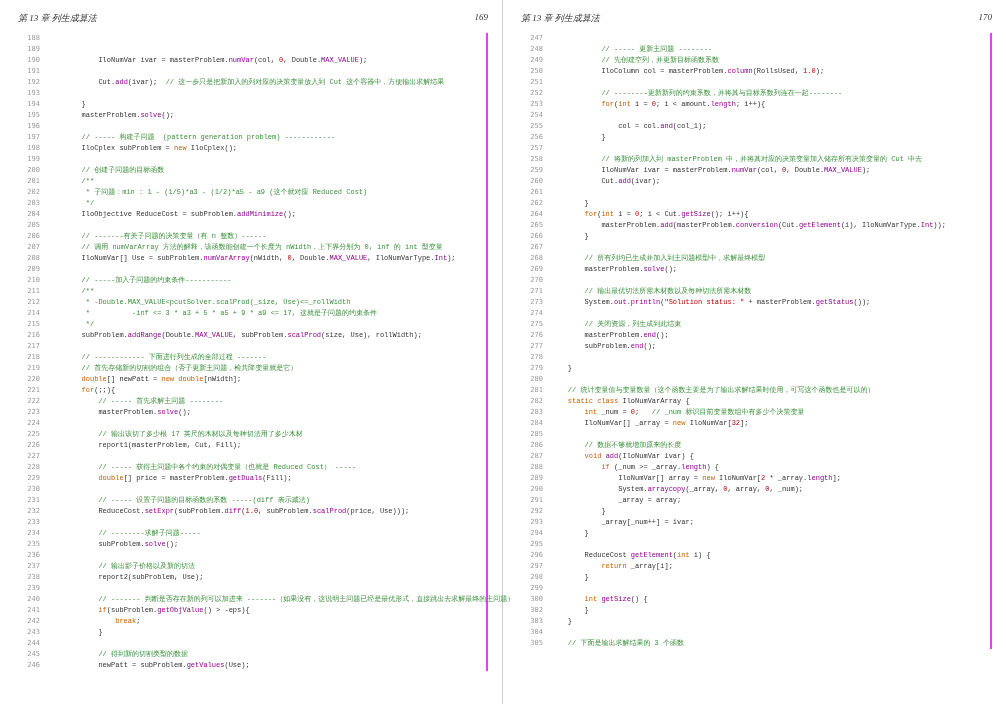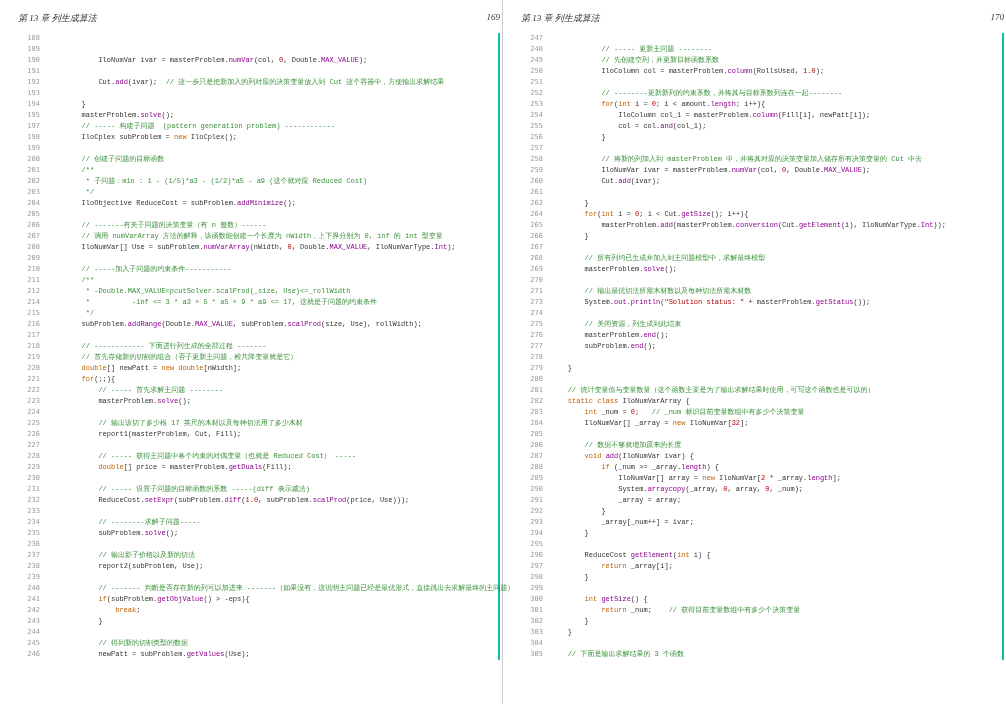--- a/index.html
+++ b/index.html
@@ -12,36 +12,36 @@
   .spread {
     display: flex;
     width: 1006px;
     height: 704px;
   }
   .page {
     width: 503px;
     height: 704px;
     box-sizing: border-box;
     position: relative;
-    padding: 12px 2px 0 18px;
+    padding: 12px 14px 0 18px;
   }
   .page-left {
     border-right: 1px solid #ccc;
   }
   .header {
     display: flex;
     justify-content: space-between;
     font-size: 9px;
     color: #333;
     margin-bottom: 8px;
     font-style: italic;
     font-family: "Times New Roman", serif;
   }
   .code-body {
-    border-right: 2px solid #14b8a6;
+    border-right: 2px solid #d946ef;
     padding-right: 4px;
   }
   .line {
     display: flex;
     align-items: flex-start;
     line-height: 11px;
     white-space: pre;
   }
   .ln {
     width: 22px;
@@ -77,20 +77,21 @@
     </div>
     <div class="code-body" id="left-body">
         <div class="line"><span class="ln">188</span><span class="code"></span></div>
         <div class="line"><span class="ln">189</span></div>
         <div class="line"><span class="ln">190</span><span class="code"><span class="c-ident">            </span><span class="c-ident">IloNumVar ivar = masterProblem.</span><span class="c-func">numVar</span><span class="c-ident">(col, </span><span class="c-number">0</span><span class="c-ident">, Double.</span><span class="c-const">MAX_VALUE</span><span class="c-ident">);</span></span></div>
         <div class="line"><span class="ln">191</span><span class="code"></span></div>
         <div class="line"><span class="ln">192</span><span class="code"><span class="c-ident">            </span><span class="c-ident">Cut.</span><span class="c-func">add</span><span class="c-ident">(ivar);  </span><span class="c-comment">// 这一步只是把新加入的列对应的决策变量放入到 Cut 这个容器中，方便输出求解结果</span></span></div>
         <div class="line"><span class="ln">193</span><span class="code"></span></div>
         <div class="line"><span class="ln">194</span><span class="code"><span class="c-ident">        </span><span class="c-ident">}</span></span></div>
         <div class="line"><span class="ln">195</span><span class="code"><span class="c-ident">        </span><span class="c-ident">masterProblem.</span><span class="c-func">solve</span><span class="c-ident">();</span></span></div>
+        <div class="line"><span class="ln">196</span><span class="code"></span></div>
         <div class="line"><span class="ln">197</span><span class="code"><span class="c-ident">        </span><span class="c-comment">// ----- 构建子问题  (pattern generation problem) ------------</span></span></div>
         <div class="line"><span class="ln">198</span><span class="code"><span class="c-ident">        </span><span class="c-ident">IloCplex subProblem = </span><span class="c-keyword">new</span><span class="c-ident"> IloCplex();</span></span></div>
         <div class="line"><span class="ln">199</span><span class="code"></span></div>
         <div class="line"><span class="ln">200</span><span class="code"><span class="c-ident">        </span><span class="c-comment">// 创建子问题的目标函数</span></span></div>
         <div class="line"><span class="ln">201</span><span class="code"><span class="c-ident">        </span><span class="c-comment">/**</span></span></div>
         <div class="line"><span class="ln">202</span><span class="code"><span class="c-ident">        </span><span class="c-comment"> * 子问题：min : 1 - (1/5)*a3 - (1/2)*a5 - a9 (这个就对应 Reduced Cost)</span></span></div>
         <div class="line"><span class="ln">203</span><span class="code"><span class="c-ident">        </span><span class="c-comment"> */</span></span></div>
         <div class="line"><span class="ln">204</span><span class="code"><span class="c-ident">        </span><span class="c-ident">IloObjective ReduceCost = subProblem.</span><span class="c-func">addMinimize</span><span class="c-ident">();</span></span></div>
         <div class="line"><span class="ln">205</span><span class="code"></span></div>
         <div class="line"><span class="ln">206</span><span class="code"><span class="c-ident">        </span><span class="c-comment">// -------有关子问题的决策变量（有 n 整数）------</span></span></div>
@@ -142,21 +143,21 @@
       <span>170</span>
     </div>
     <div class="code-body" id="right-body">
         <div class="line"><span class="ln">247</span><span class="code"></span></div>
         <div class="line"><span class="ln">248</span><span class="code"><span class="c-ident">            </span><span class="c-comment">// ----- 更新主问题 --------</span></span></div>
         <div class="line"><span class="ln">249</span><span class="code"><span class="c-ident">            </span><span class="c-comment">// 先创建空列，并更新目标函数系数</span></span></div>
         <div class="line"><span class="ln">250</span><span class="code"><span class="c-ident">            </span><span class="c-ident">IloColumn col = masterProblem.</span><span class="c-func">column</span><span class="c-ident">(RollsUsed, </span><span class="c-number">1.0</span><span class="c-ident">);</span></span></div>
         <div class="line"><span class="ln">251</span><span class="code"></span></div>
         <div class="line"><span class="ln">252</span><span class="code"><span class="c-ident">            </span><span class="c-comment">// --------更新新列的约束系数，并将其与目标系数列连在一起--------</span></span></div>
         <div class="line"><span class="ln">253</span><span class="code"><span class="c-ident">            </span><span class="c-keyword">for</span><span class="c-ident">(</span><span class="c-keyword">int</span><span class="c-ident"> i = </span><span class="c-number">0</span><span class="c-ident">; i &lt; amount.</span><span class="c-const">length</span><span class="c-ident">; i++){</span></span></div>
-        <div class="line"><span class="ln">254</span><span class="code"><span class="c-ident">                </span><span class="c-ident">IloColumn col_1 = masterProblem.</span><span class="c-func">column</span><span class="c-ident">(Fill[i], newPatt[i]);</span></span></div>
+        <div class="line"><span class="ln">254</span></div>
         <div class="line"><span class="ln">255</span><span class="code"><span class="c-ident">                </span><span class="c-ident">col = col.</span><span class="c-func">and</span><span class="c-ident">(col_1);</span></span></div>
         <div class="line"><span class="ln">256</span><span class="code"><span class="c-ident">            </span><span class="c-ident">}</span></span></div>
         <div class="line"><span class="ln">257</span><span class="code"></span></div>
         <div class="line"><span class="ln">258</span><span class="code"><span class="c-ident">            </span><span class="c-comment">// 将新的列加入到 masterProblem 中，并将其对应的决策变量加入储存所有决策变量的 Cut 中去</span></span></div>
         <div class="line"><span class="ln">259</span><span class="code"><span class="c-ident">            </span><span class="c-ident">IloNumVar ivar = masterProblem.</span><span class="c-func">numVar</span><span class="c-ident">(col, </span><span class="c-number">0</span><span class="c-ident">, Double.</span><span class="c-const">MAX_VALUE</span><span class="c-ident">);</span></span></div>
         <div class="line"><span class="ln">260</span><span class="code"><span class="c-ident">            </span><span class="c-ident">Cut.</span><span class="c-func">add</span><span class="c-ident">(ivar);</span></span></div>
         <div class="line"><span class="ln">261</span><span class="code"></span></div>
         <div class="line"><span class="ln">262</span><span class="code"><span class="c-ident">        </span><span class="c-ident">}</span></span></div>
         <div class="line"><span class="ln">264</span><span class="code"><span class="c-ident">        </span><span class="c-keyword">for</span><span class="c-ident">(</span><span class="c-keyword">int</span><span class="c-ident"> i = </span><span class="c-number">0</span><span class="c-ident">; i &lt; Cut.</span><span class="c-func">getSize</span><span class="c-ident">(); i++){</span></span></div>
         <div class="line"><span class="ln">265</span><span class="code"><span class="c-ident">            </span><span class="c-ident">masterProblem.</span><span class="c-func">add</span><span class="c-ident">(masterProblem.</span><span class="c-func">conversion</span><span class="c-ident">(Cut.</span><span class="c-func">getElement</span><span class="c-ident">(i), IloNumVarType.</span><span class="c-const">Int</span><span class="c-ident">));</span></span></div>
@@ -187,21 +188,20 @@
         <div class="line"><span class="ln">291</span><span class="code"><span class="c-ident">                </span><span class="c-ident">_array = array;</span></span></div>
         <div class="line"><span class="ln">292</span><span class="code"><span class="c-ident">            </span><span class="c-ident">}</span></span></div>
         <div class="line"><span class="ln">293</span><span class="code"><span class="c-ident">            </span><span class="c-ident">_array[_num++] = ivar;</span></span></div>
         <div class="line"><span class="ln">294</span><span class="code"><span class="c-ident">        </span><span class="c-ident">}</span></span></div>
         <div class="line"><span class="ln">295</span><span class="code"></span></div>
         <div class="line"><span class="ln">296</span><span class="code"><span class="c-ident">        </span><span class="c-ident">ReduceCost </span><span class="c-func">getElement</span><span class="c-ident">(</span><span class="c-keyword">int</span><span class="c-ident"> i) {</span></span></div>
         <div class="line"><span class="ln">297</span><span class="code"><span class="c-ident">            </span><span class="c-keyword">return</span><span class="c-ident"> _array[i];</span></span></div>
         <div class="line"><span class="ln">298</span><span class="code"><span class="c-ident">        </span><span class="c-ident">}</span></span></div>
         <div class="line"><span class="ln">299</span><span class="code"></span></div>
         <div class="line"><span class="ln">300</span><span class="code"><span class="c-ident">        </span><span class="c-keyword">int</span><span class="c-ident"> </span><span class="c-func">getSize</span><span class="c-ident">() {</span></span></div>
-        <div class="line"><span class="ln">301</span><span class="code"><span class="c-ident">            </span><span class="c-keyword">return</span><span class="c-ident"> _num;    </span><span class="c-comment">// 获得目前变量数组中有多少个决策变量</span></span></div>
         <div class="line"><span class="ln">302</span><span class="code"><span class="c-ident">        </span><span class="c-ident">}</span></span></div>
         <div class="line"><span class="ln">303</span><span class="code"><span class="c-ident">    </span><span class="c-ident">}</span></span></div>
         <div class="line"><span class="ln">304</span><span class="code"></span></div>
         <div class="line"><span class="ln">305</span><span class="code"><span class="c-ident">    </span><span class="c-comment">// 下面是输出求解结果的 3 个函数</span></span></div>
       </div>
   </div>
 
 </div>
 
 </body></html>

